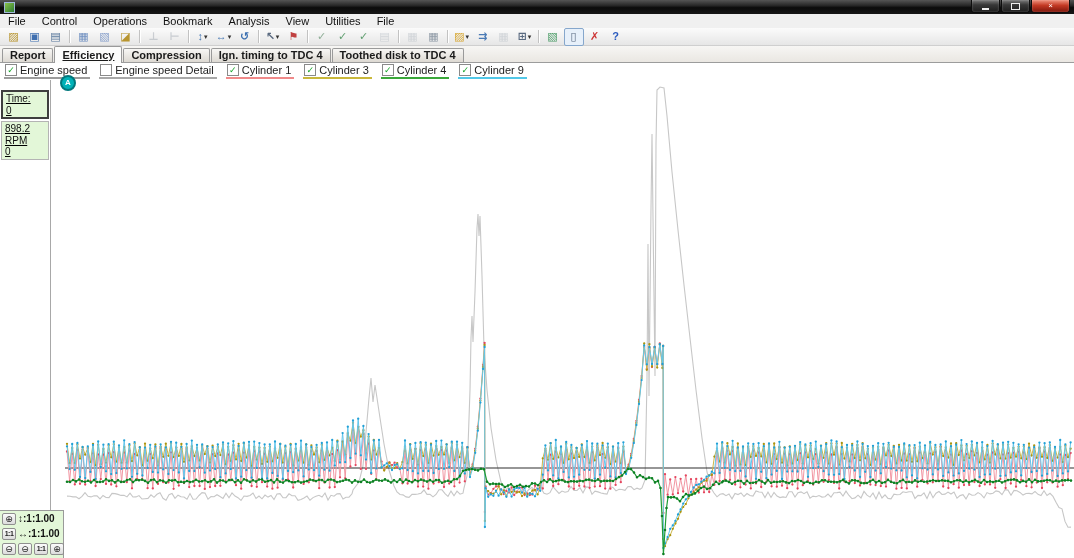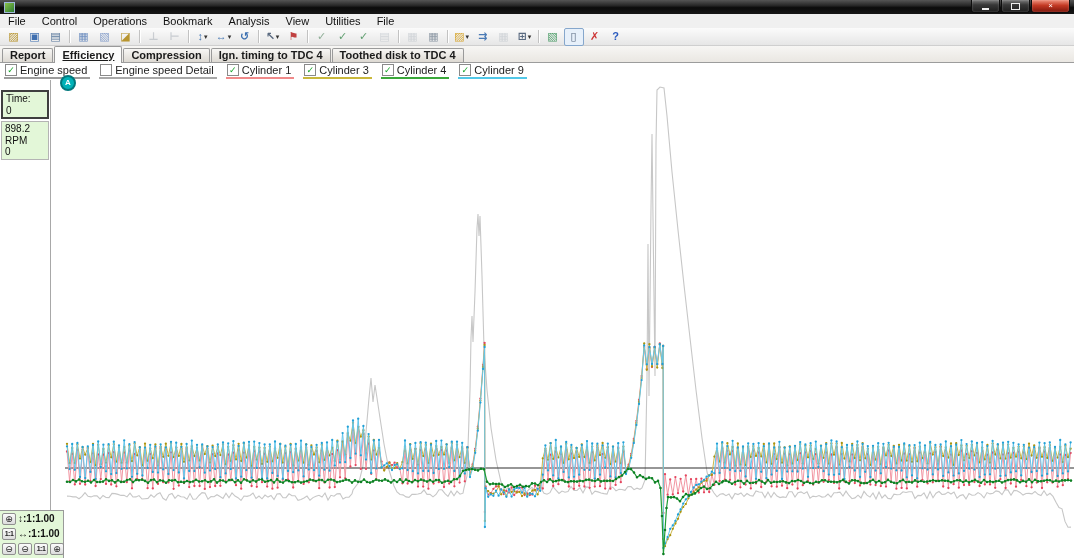--- a/index.html
+++ b/index.html
@@ -44,21 +44,21 @@
   .tab.active{height:16px;line-height:16px;background:#fcfcfb;margin-bottom:-1px;position:relative;z-index:2;text-decoration:underline;}
   
   #checkrow{position:absolute;left:0;top:63px;width:1074px;height:17px;background:#fff;
     display:flex;align-items:center;padding-left:4px;box-sizing:border-box;font-size:11px;color:#222;}
   .chk{display:inline-flex;align-items:center;gap:3px;padding:0 3px 1px 1px;margin-right:9px;
     border-bottom:2px solid #bbb;}
   .chk .box{width:10px;height:10px;border:1px solid #8a8a8a;background:#fff;display:inline-flex;
     align-items:center;justify-content:center;font-size:9px;font-weight:bold;color:#17a52b;line-height:1;flex:0 0 auto;}
   
   #leftpanel{position:absolute;left:0;top:80px;width:51px;height:478px;background:#fff;
-    border-right:1px solid #a8a8a8;box-sizing:border-box;}
+    border-right:1px solid #a8a8a8;box-sizing:border-box;text-decoration:underline;}
   .readout{margin:2px 1px;background:#e3f7d8;font-size:10px;line-height:11.5px;padding:1px 3px;
     border:1px solid #b4b4b4;color:#111;}
   .readout.sel{border:2px solid #3f3f3f;}
   .readout:first-child{margin-top:10px;}
   
   #chart{position:absolute;left:65px;top:80px;width:1009px;height:478px;background:#fff;overflow:hidden;}
   
   #markerA{position:absolute;left:60px;top:75px;width:12px;height:12px;border-radius:50%;
     background:#00b2b8;border:2px solid #00777c;color:#fff;font-size:8px;font-weight:bold;
     text-align:center;line-height:12px;z-index:6;}

